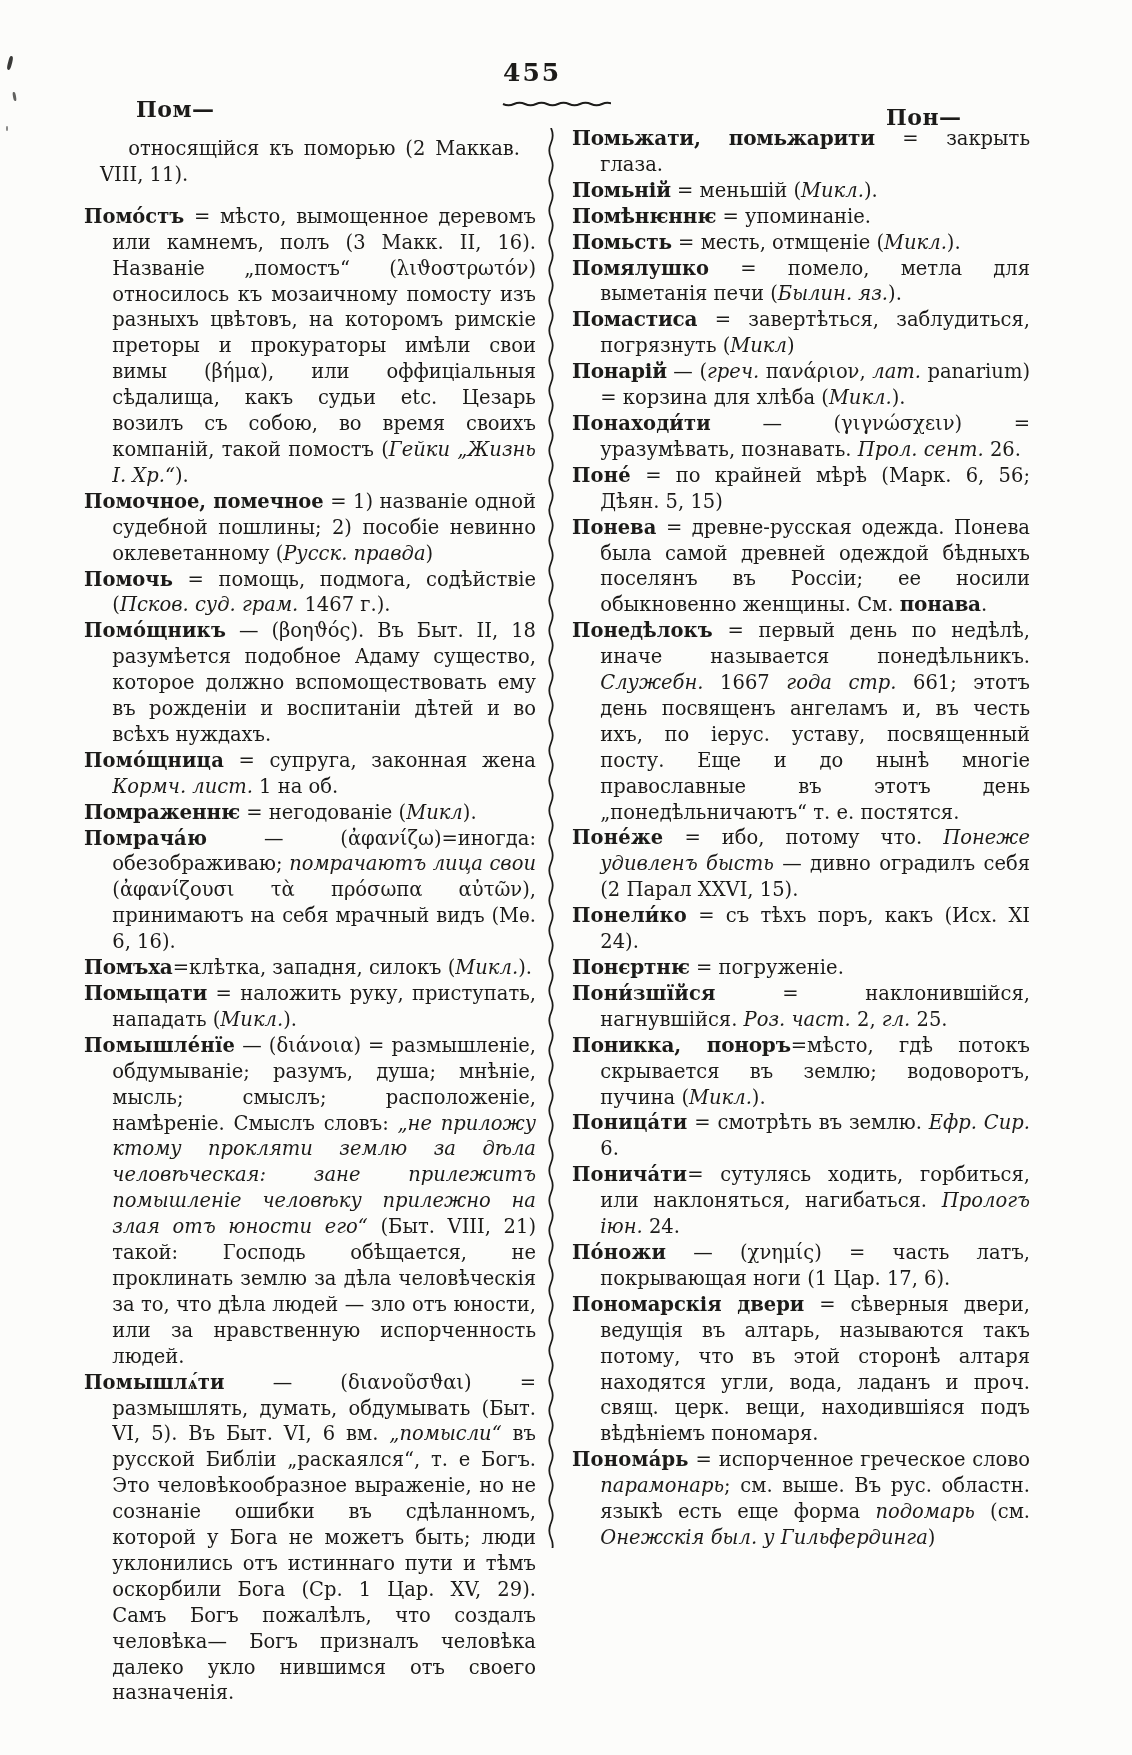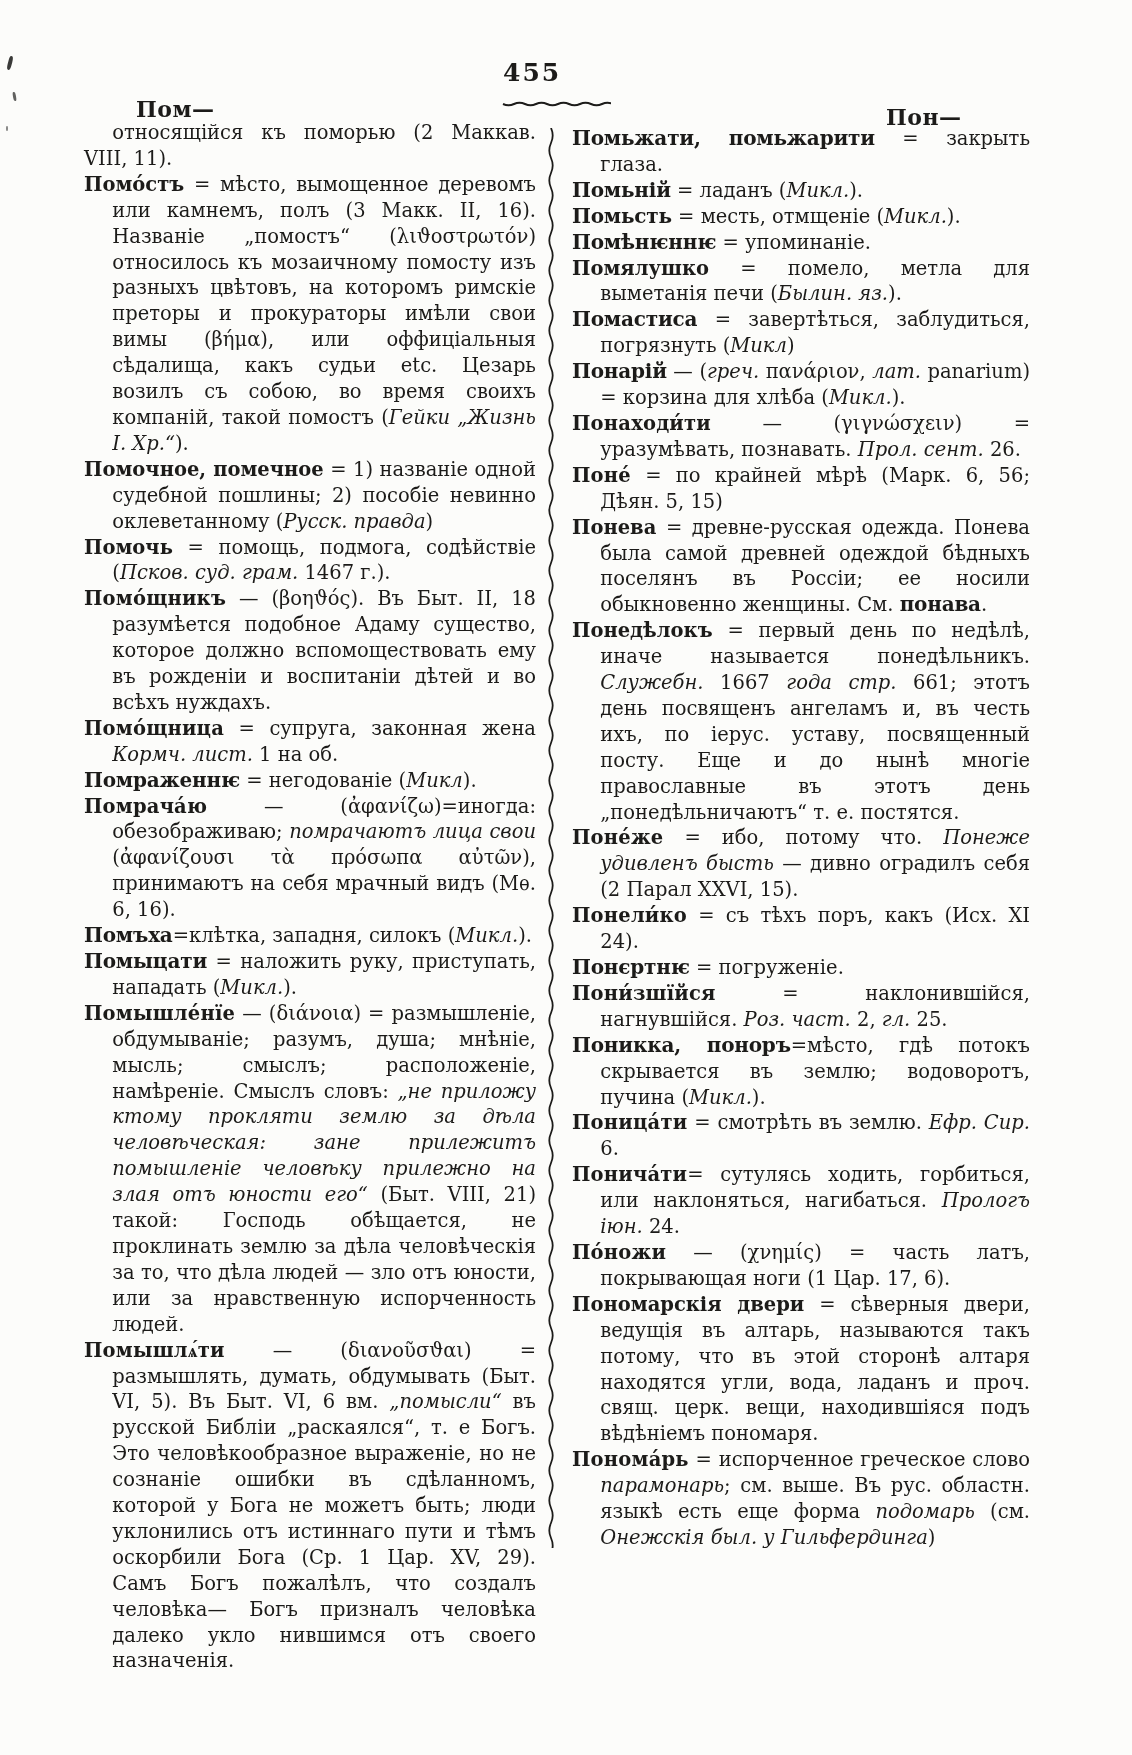--- a/index.html
+++ b/index.html
@@ -41,21 +41,21 @@
     line-height:25.9px;
   }
   .col-left{left:84px;top:120px;width:452px;}
   .col-right{left:572px;top:126px;width:458px;}
   p.entry{
     margin:0;
     padding-left:1.45em;
     text-indent:-1.45em;
   }
   p.cont{
-    margin:0;
+    margin:16px;
     padding-left:0;
     text-indent:1.45em;
   }
   .hw-b{font-weight:bold;}
   .hw-cl{font-weight:bold;letter-spacing:0.2px;}
   .hw-cs{font-weight:bold;font-size:20px;letter-spacing:-0.2px;}
   .it{font-style:italic;}
   .gr{font-style:normal;}
   .speck{position:absolute;background:#3a3a38;border-radius:40%;}
   .speck1{left:8px;top:56px;width:4px;height:14px;transform:rotate(14deg);}
@@ -98,23 +98,23 @@
       <p class="entry"><span class="hw-cl">Помо́щница</span><span class="t"> = супруга, законная жена </span><span class="it">Кормч. лист.</span><span class="t"> 1 на об.</span></p>
       <p class="entry"><span class="hw-cs">Помраженнѥ</span><span class="t"> = негодованіе (</span><span class="it">Микл</span><span class="t">).</span></p>
       <p class="entry"><span class="hw-cl">Помрача́ю</span><span class="t"> — (</span><span class="gr">ἀφανίζω</span><span class="t">)=иногда: обезображиваю; </span><span class="it">помрачаютъ лица свои</span><span class="t"> (</span><span class="gr">ἀφανίζουσι τὰ πρόσωπα αὐτῶν</span><span class="t">), принимаютъ на себя мрачный видъ (Мѳ. 6, 16).</span></p>
       <p class="entry"><span class="hw-cs">Помъха</span><span class="t">=клѣтка, западня, силокъ (</span><span class="it">Микл.</span><span class="t">).</span></p>
       <p class="entry"><span class="hw-cs">Помыцати</span><span class="t"> = наложить руку, приступать, нападать (</span><span class="it">Микл.</span><span class="t">).</span></p>
       <p class="entry"><span class="hw-cl">Помышле́нїе</span><span class="t"> — (</span><span class="gr">διάνοια</span><span class="t">) = размышленіе, обдумываніе; разумъ, душа; мнѣніе, мысль; смыслъ; расположеніе, намѣреніе. Смыслъ словъ: </span><span class="it">„не приложу ктому прокляти землю за дѣла человѣческая: зане прилежитъ помышленіе человѣку прилежно на злая отъ юности его“</span><span class="t"> (Быт. VIII, 21) такой: Господь обѣщается, не проклинать землю за дѣла человѣческія за то, что дѣла людей — зло отъ юности, или за нравственную испорченность людей.</span></p>
       <p class="entry"><span class="hw-cl">Помышлѧ́ти</span><span class="t"> — (</span><span class="gr">διανοῦσϑαι</span><span class="t">) = размышлять, думать, обдумывать (Быт. VI, 5). Въ Быт. VI, 6 вм. </span><span class="it">„помысли“</span><span class="t"> въ русской Библіи „раскаялся“, т. е Богъ. Это человѣкообразное выраженіе, но не сознаніе ошибки въ сдѣланномъ, которой у Бога не можетъ быть; люди уклонились отъ истиннаго пути и тѣмъ оскорбили Бога (Ср. 1 Цар. XV, 29). Самъ Богъ пожалѣлъ, что создалъ человѣка— Богъ призналъ человѣка далеко укло нившимся отъ своего назначенія.</span></p>
     </div>
   <div class="col col-right">
       <p class="entry"><span class="hw-cs">Помьжати, помьжарити</span><span class="t"> = закрыть глаза.</span></p>
-      <p class="entry"><span class="hw-cs">Помьній</span><span class="t"> = ладанъ (</span><span class="it">Микл.</span><span class="t">).</span></p>
+      <p class="entry"><span class="hw-cs">Помьній</span><span class="t"> = меньшій (</span><span class="it">Микл.</span><span class="t">).</span></p>
+      <p class="entry"><span class="hw-cs">Помѣнѥннѥ</span><span class="t"> = упоминаніе.</span></p>
       <p class="entry"><span class="hw-cs">Помьсть</span><span class="t"> = месть, отмщеніе (</span><span class="it">Микл.</span><span class="t">).</span></p>
-      <p class="entry"><span class="hw-cs">Помѣнѥннѥ</span><span class="t"> = упоминаніе.</span></p>
       <p class="entry"><span class="hw-b">Помялушко</span><span class="t"> = помело, метла для выметанія печи (</span><span class="it">Былин. яз.</span><span class="t">).</span></p>
       <p class="entry"><span class="hw-cs">Помастиса</span><span class="t"> = завертѣться, заблудиться, погрязнуть (</span><span class="it">Микл</span><span class="t">)</span></p>
       <p class="entry"><span class="hw-cs">Понарій</span><span class="t"> — (</span><span class="it">греч.</span><span class="t"> </span><span class="gr">πανάριον</span><span class="t">, </span><span class="it">лат.</span><span class="t"> panarium) = корзина для хлѣба (</span><span class="it">Микл.</span><span class="t">).</span></p>
       <p class="entry"><span class="hw-cl">Понаходи́ти</span><span class="t"> — (</span><span class="gr">γιγνώσχειν</span><span class="t">) = уразумѣвать, познавать. </span><span class="it">Прол. сент.</span><span class="t"> 26.</span></p>
       <p class="entry"><span class="hw-cl">Поне́</span><span class="t"> = по крайней мѣрѣ (Марк. 6, 56; Дѣян. 5, 15)</span></p>
       <p class="entry"><span class="hw-b">Понева</span><span class="t"> = древне-русская одежда. Понева была самой древней одеждой бѣдныхъ поселянъ въ Россіи; ее носили обыкновенно женщины. См. </span><span class="hw-cs">понава</span><span class="t">.</span></p>
       <p class="entry"><span class="hw-b">Понедѣлокъ</span><span class="t"> = первый день по недѣлѣ, иначе называется понедѣльникъ. </span><span class="it">Служебн.</span><span class="t"> 1667 </span><span class="it">года стр.</span><span class="t"> 661; этотъ день посвященъ ангеламъ и, въ честь ихъ, по іерус. уставу, посвященный посту. Еще и до нынѣ многіе православные въ этотъ день „понедѣльничаютъ“ т. е. постятся.</span></p>
       <p class="entry"><span class="hw-cl">Поне́же</span><span class="t"> = ибо, потому что. </span><span class="it">Понеже удивленъ бысть</span><span class="t"> — дивно оградилъ себя (2 Парал XXVI, 15).</span></p>
       <p class="entry"><span class="hw-cl">Понели́ко</span><span class="t"> = съ тѣхъ поръ, какъ (Исх. XI 24).</span></p>
       <p class="entry"><span class="hw-cs">Понєртнѥ</span><span class="t"> = погруженіе.</span></p>

